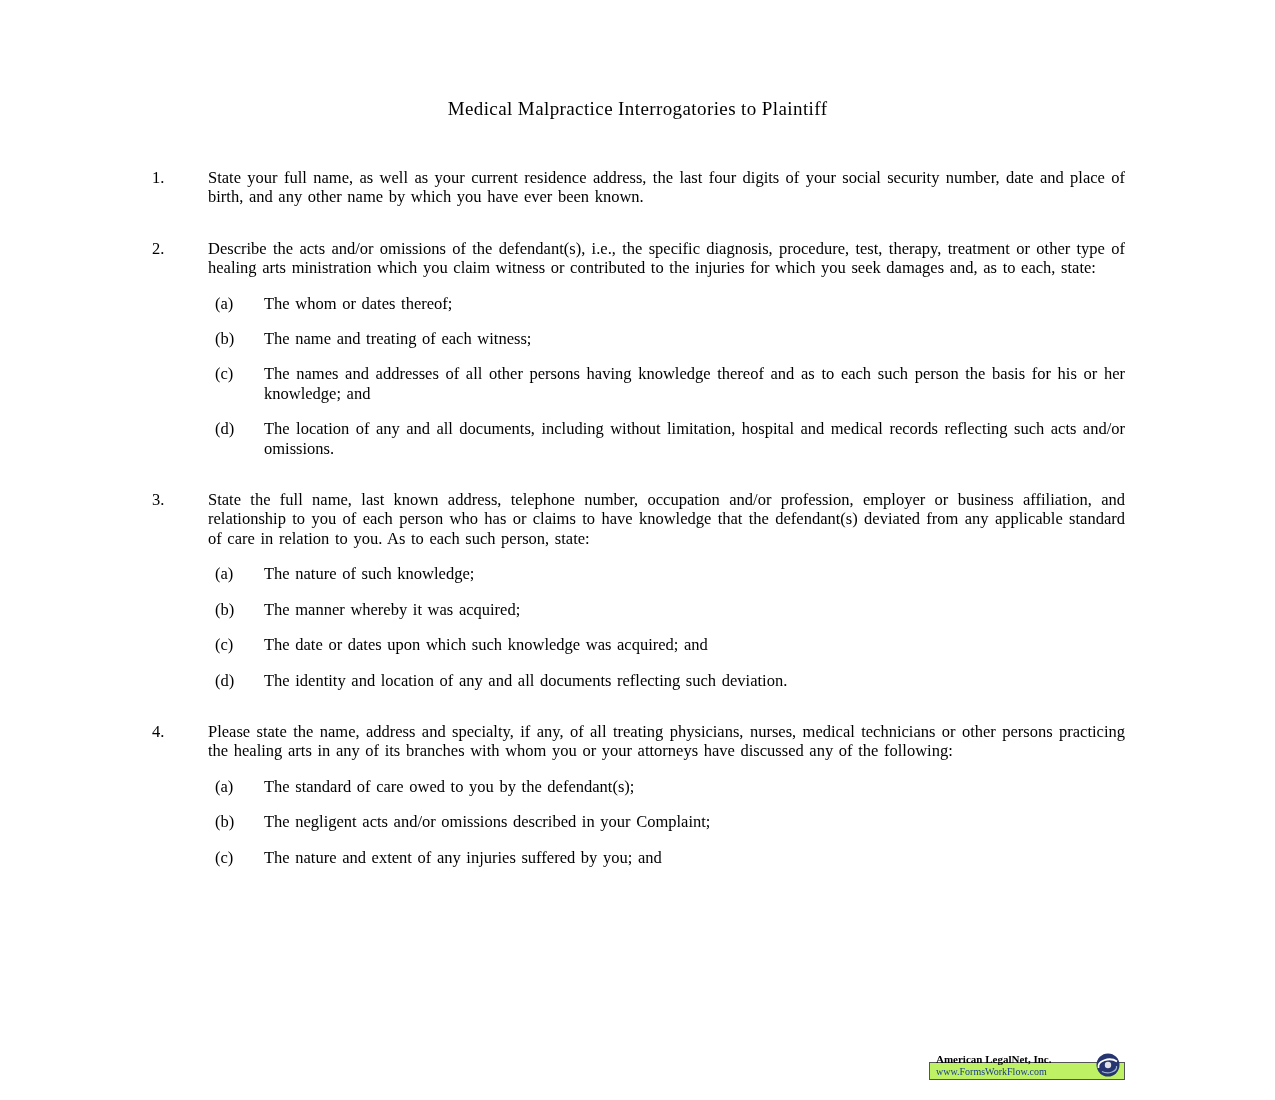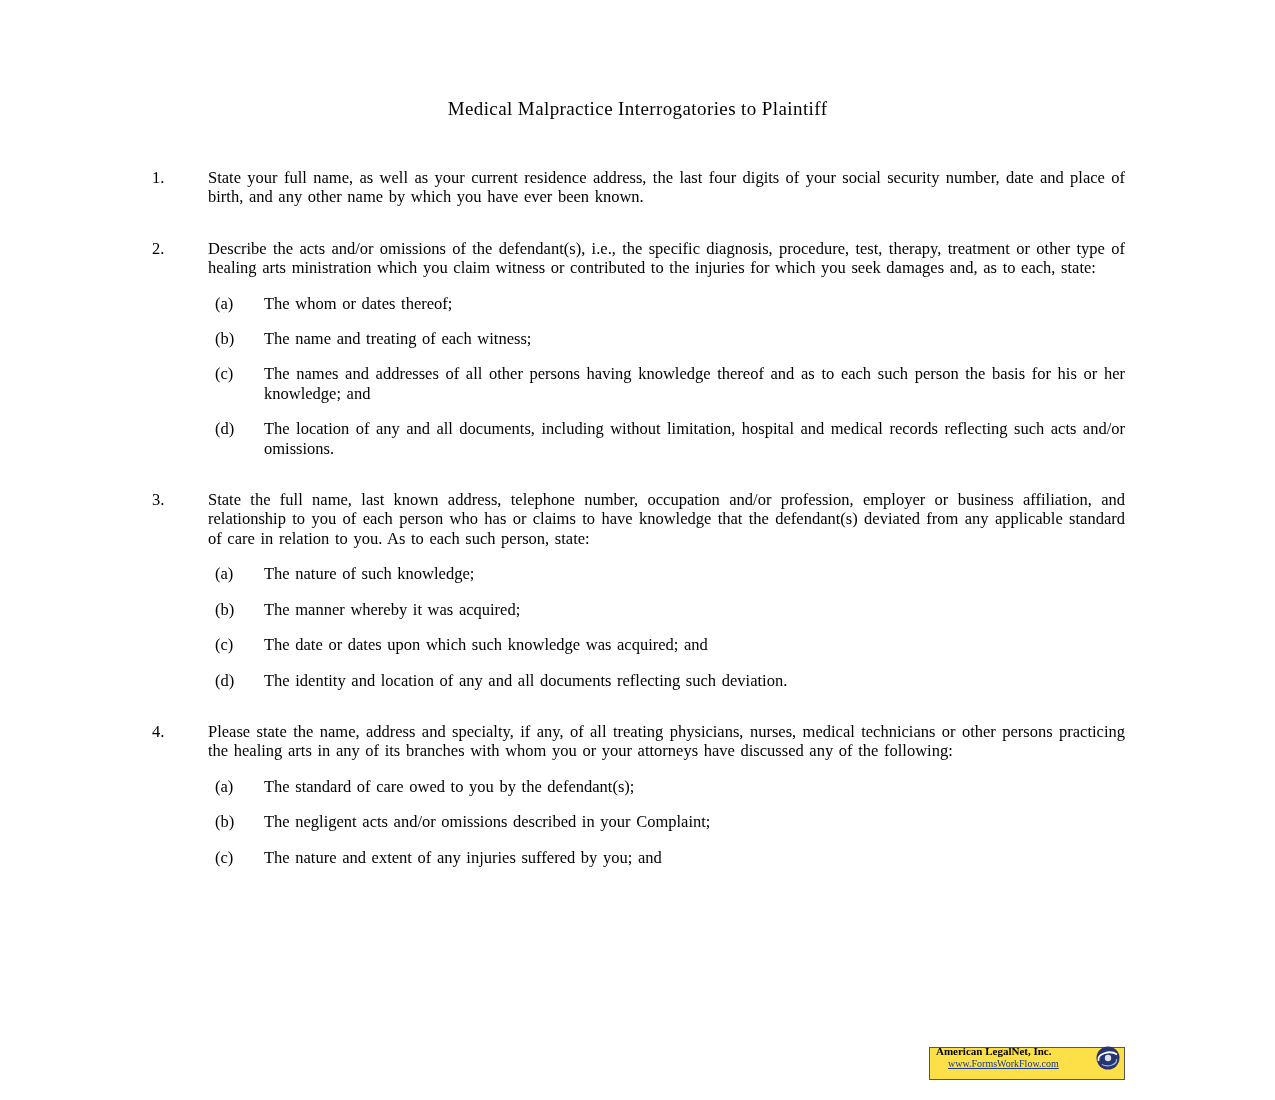--- a/index.html
+++ b/index.html
@@ -32,46 +32,44 @@
   .item-body { flex: 1; }
   .item-text { text-align: justify; word-spacing: 1.5px; }
   .subitem { display: flex; margin-top: 16px; margin-left: 7px; }
   .subitem-letter { width: 49px; flex-shrink: 0; }
   .subitem-text { flex: 1; text-align: justify; word-spacing: 1.5px; }
   .footer-box {
     position: absolute;
     right: 150px;
     bottom: 20px;
     width: 196px;
-    height: 33px;
+    height: 18px;
     border: 1px solid #555555;
-    background: #fde047;
+    background: #bef264;
     display: flex;
     align-items: center;
     padding: 2px 3px 14px 6px;
   }
   .footer-text {
     flex: 1;
     display: flex;
     flex-direction: column;
     justify-content: center;
     line-height: 1.15;
   }
   .footer-company {
     font-size: 11px;
     font-weight: bold;
     font-family: "Liberation Serif", serif;
   }
   .footer-url {
     font-size: 10px;
     color: #1a3c8c;
-    text-decoration: underline;
     font-family: "Liberation Serif", serif;
     cursor: pointer;
-    margin-left: 12px;
   }
   .footer-logo { flex-shrink: 0; margin-left: 4px; }
 </style>
 </head>
 <body>
 
 <div class="page">
 
   <div class="doc-title">Medical Malpractice Interrogatories to Plaintiff</div>
 

